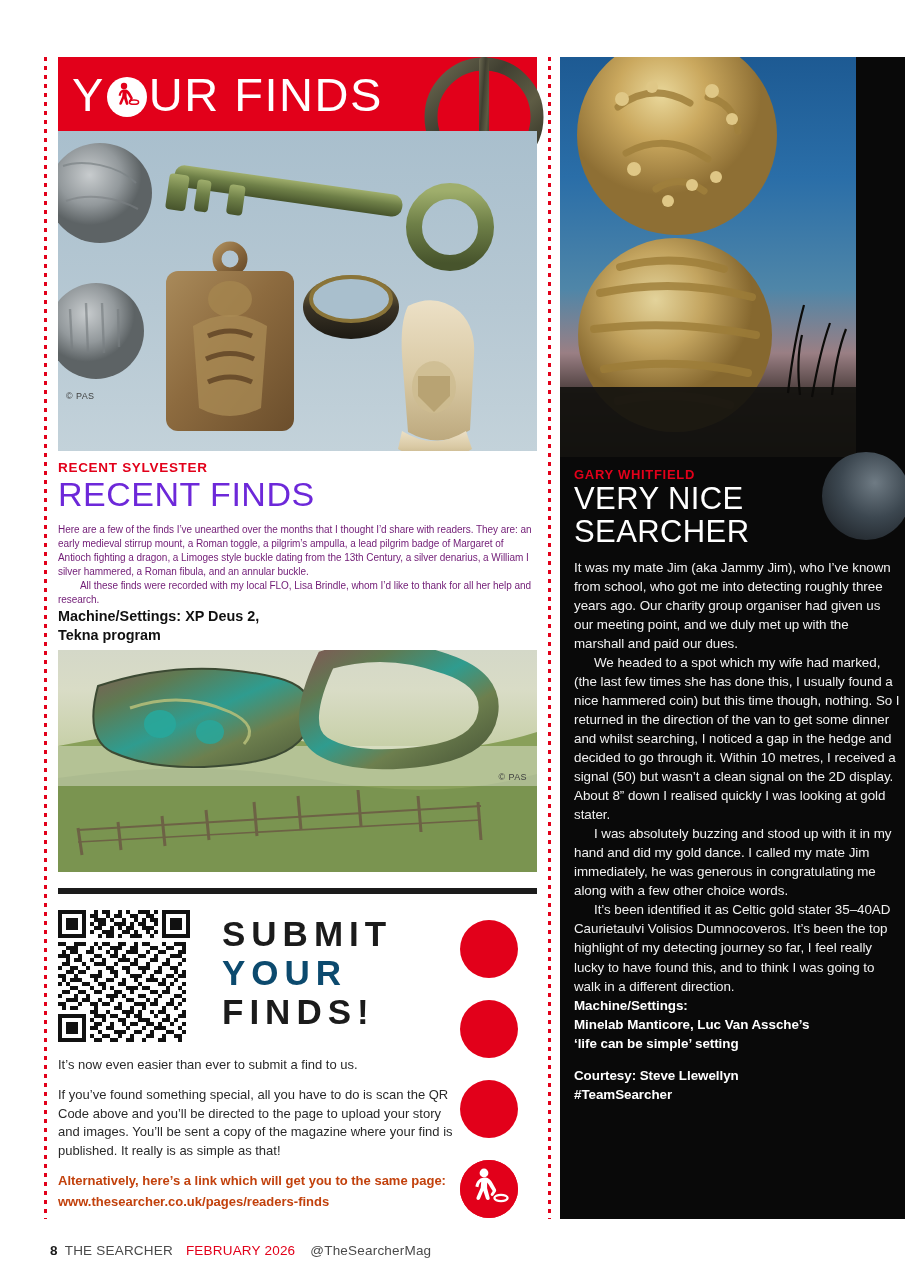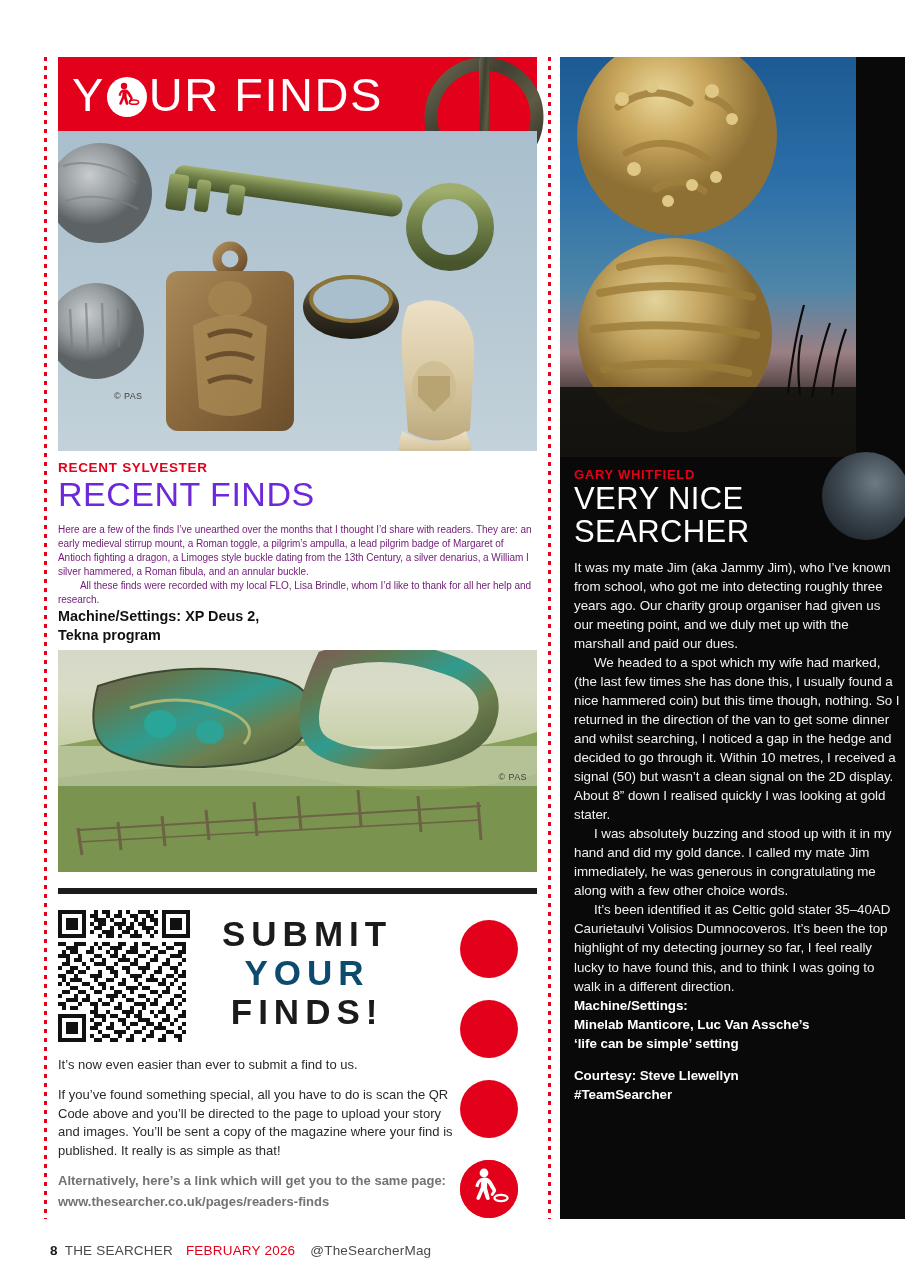--- a/index.html
+++ b/index.html
@@ -41,21 +41,21 @@
     position: absolute; right: -22px; top: -12px; width: 150px; height: 150px;
   }
 
   
   .finds-photo {
     position: relative; height: 320px; width: 479px;
     background: linear-gradient(180deg,#a9bfcd 0%, #b6c8d3 55%, #c3d2da 100%);
     overflow: hidden;
   }
   .credit {
-    position: absolute; font-size: 9px; color: #3f3f3f; letter-spacing: .4px; margin-left: 48px;
+    position: absolute; font-size: 9px; color: #3f3f3f; letter-spacing: .4px;
   }
 
   
   .kicker {
     color: #e2001a; font-weight: bold; font-size: 13.5px;
     letter-spacing: .7px; margin-top: 9px;
   }
   .headline {
     font-size: 34px; font-weight: 300; color: #6d28d9;
     letter-spacing: .5px; line-height: 1.05; margin: 2px 0 10px 0;
@@ -74,33 +74,33 @@
     background: linear-gradient(180deg,#c8cfc2 0%, #d9dbc9 28%, #b9c48f 52%, #8fa661 78%, #7e9a54 100%);
     overflow: hidden;
   }
   .rule-black { height: 6px; background: #1b1b1b; margin-top: 16px; }
 
   
   .submit-row { display: flex; margin-top: 16px; align-items: flex-start; }
   .qr { width: 132px; height: 132px; }
   .submit-words { margin-left: 32px; padding-top: 4px; }
   .submit-words div {
-    font-size: 35px; font-weight: bold; letter-spacing: 6px; line-height: 1.12; text-align: center;
+    font-size: 35px; font-weight: bold; letter-spacing: 6px; line-height: 1.12;
   }
   .sw-dark { color: #1b1b1b; }
   .sw-red  { color: #0c4a6e; }
 
   .dots-col {
     position: absolute; left: 460px; top: 920px; width: 70px;
   }
   .red-dot { width: 58px; height: 58px; border-radius: 50%; background: #e2001a; margin-bottom: 22px; }
 
   .submit-copy { margin-top: 14px; width: 398px; }
   .submit-copy p { font-size: 13px; line-height: 1.42; color: #2a2a2a; margin-bottom: 12px; }
-  .submit-copy p.bold { font-weight: bold; color: #737373; }
+  .submit-copy p.bold { font-weight: bold; color: #c2410c; }
 
   
   .footer {
     position: absolute; left: 50px; top: 1243px;
     font-size: 13.5px; letter-spacing: .2px; display: flex; gap: 7px; align-items: baseline;
   }
   .f-page { font-weight: bold; color: #1b1b1b; }
   .f-name { color: #4a4a4a; }
   .f-date { color: #e2001a; margin-left: 6px; }
   .f-social { color: #4a4a4a; margin-left: 8px; }

